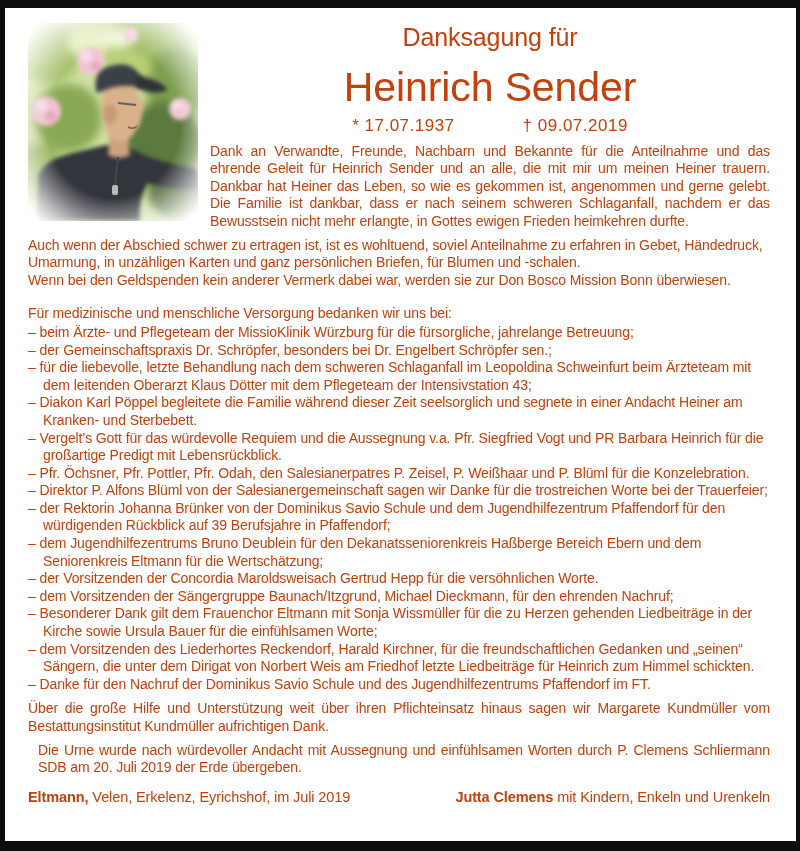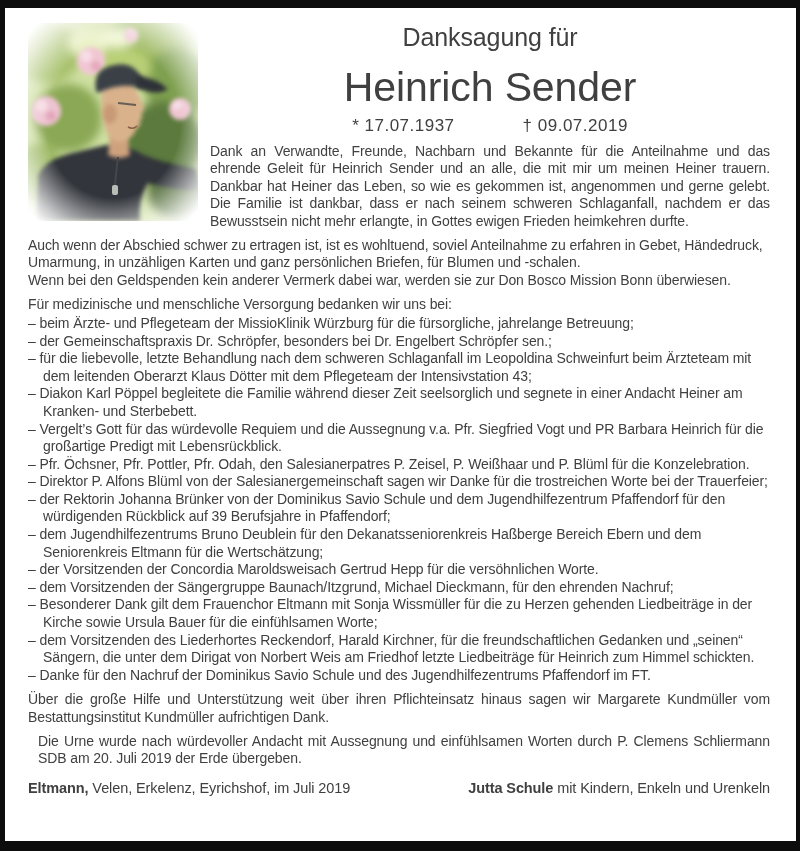--- a/index.html
+++ b/index.html
@@ -9,21 +9,21 @@
     width: 800px; height: 851px;
     background: #0d0d0d;
     padding: 8px 4px 10px 5px;
   }
   .sheet {
     width: 100%; height: 100%;
     background: #ffffff;
     padding: 13px 26px 6px 23px;
     overflow: hidden;
     font-family: "Liberation Sans", sans-serif;
-    color: #404040;
+    color: #c2410c;
     font-size: 14px;
     line-height: 17.6px;
     letter-spacing: -0.1px;
   }
 
   
   .top { display: flex; }
   .photo-wrap {
     position: relative;
     width: 170px; height: 198px;
@@ -46,21 +46,21 @@
   .deceased-name { font-size: 41px; line-height: 44px; font-weight: 400; margin-top: 14px; }
   .dates {
     display: flex; justify-content: center; gap: 68px;
     font-size: 17px; margin-top: 8px; letter-spacing: 0.5px;
   }
   .intro { margin: 8px 0 0 0; text-align: justify; }
 
   
   .p-condolence1 { margin: 6px 0 0 0; }
   .p-condolence2 { margin: 0; }
-  .p-thanks-intro { margin: 7px 0 1px 0; }
+  .p-thanks-intro { margin: 16px 0 1px 0; }
 
   ul.thanks-list { margin: 0; padding: 0; list-style: none; }
   ul.thanks-list li { padding-left: 15px; text-indent: -15px; margin: 0; }
   .dash { display: inline; }
 
   .closing1 { margin: 7px 0 0 0; text-align: justify; }
   .closing2 { margin: 6px 0 0 10px; text-align: justify; }
 
   .signoff {
     margin-top: 12px;
@@ -173,17 +173,17 @@
       <li><span class="dash">– </span><span>Besonderer Dank gilt dem Frauenchor Eltmann mit Sonja Wissmüller für die zu Herzen gehenden Liedbeiträge in der Kirche sowie Ursula Bauer für die einfühlsamen Worte;</span></li>
       <li><span class="dash">– </span><span>dem Vorsitzenden des Liederhortes Reckendorf, Harald Kirchner, für die freundschaftlichen Gedanken und „seinen“ Sängern, die unter dem Dirigat von Norbert Weis am Friedhof letzte Liedbeiträge für Heinrich zum Himmel schickten.</span></li>
       <li><span class="dash">– </span><span>Danke für den Nachruf der Dominikus Savio Schule und des Jugendhilfezentrums Pfaffendorf im FT.</span></li>
     </ul>
 
     <p class="closing1">Über die große Hilfe und Unterstützung weit über ihren Pflichteinsatz hinaus sagen wir Margarete Kundmüller vom Bestattungsinstitut Kundmüller aufrichtigen Dank.</p>
     <p class="closing2">Die Urne wurde nach würdevoller Andacht mit Aussegnung und einfühlsamen Worten durch P. Clemens Schlier­mann SDB am 20. Juli 2019 der Erde übergeben.</p>
 
     <div class="signoff">
       <span><b>Eltmann,</b><span> Velen, Erkelenz, Eyrichshof, im Juli 2019</span></span>
-      <span><b>Jutta Schule</b><span> mit Kindern, Enkeln und Urenkeln</span></span>
+      <span><b>Jutta Clemens</b><span> mit Kindern, Enkeln und Urenkeln</span></span>
     </div>
 
   </div>
 </div>
 
 </body></html>

